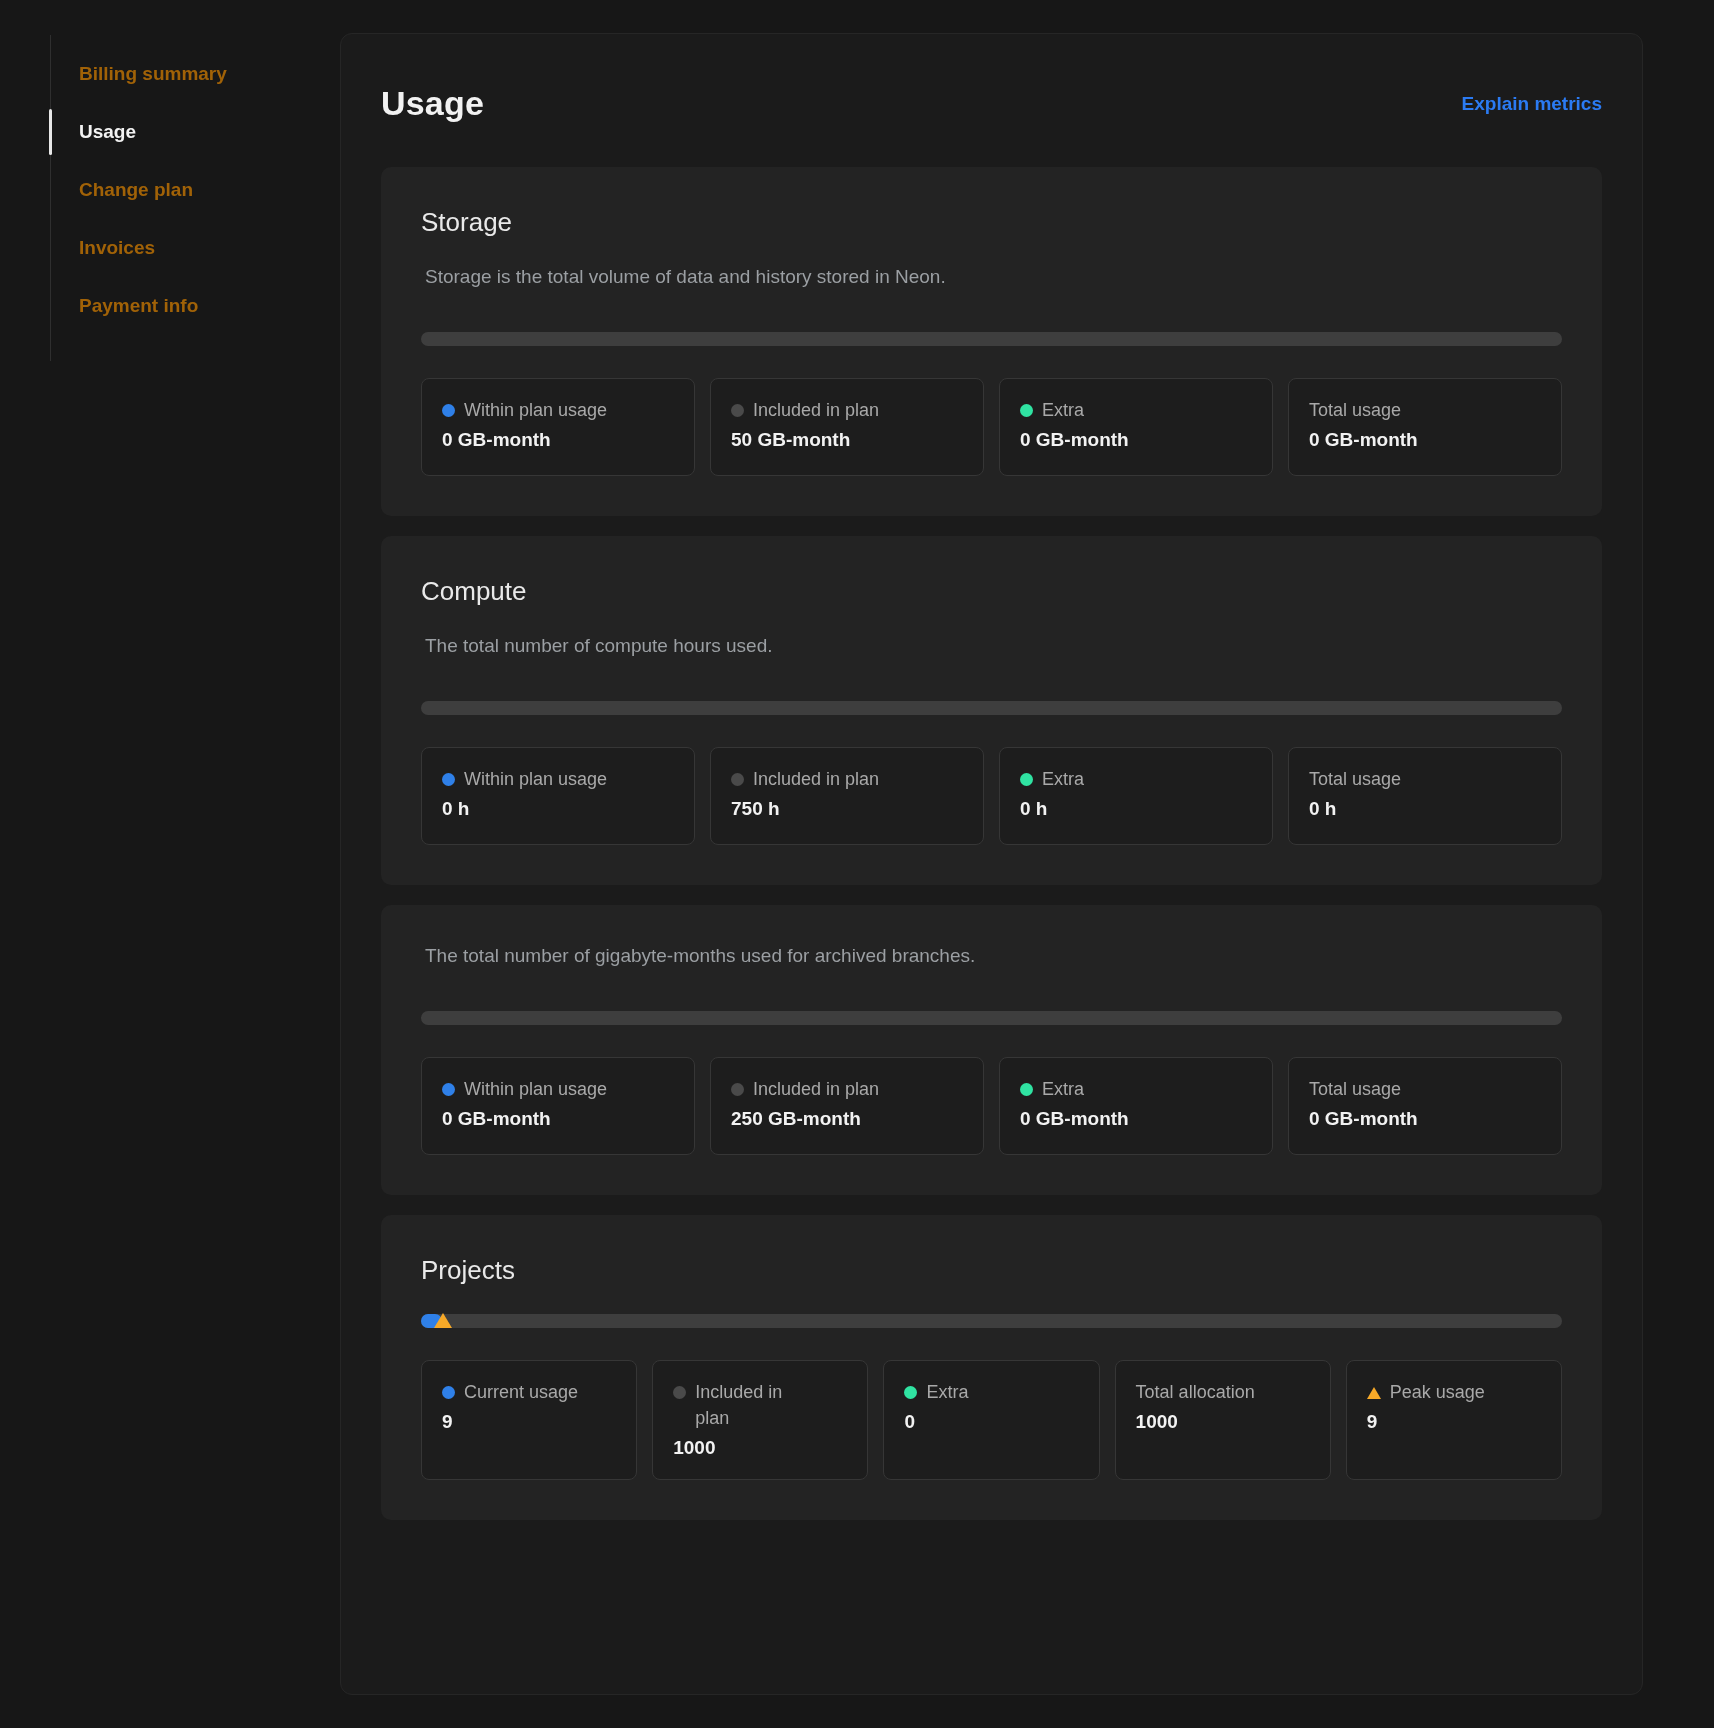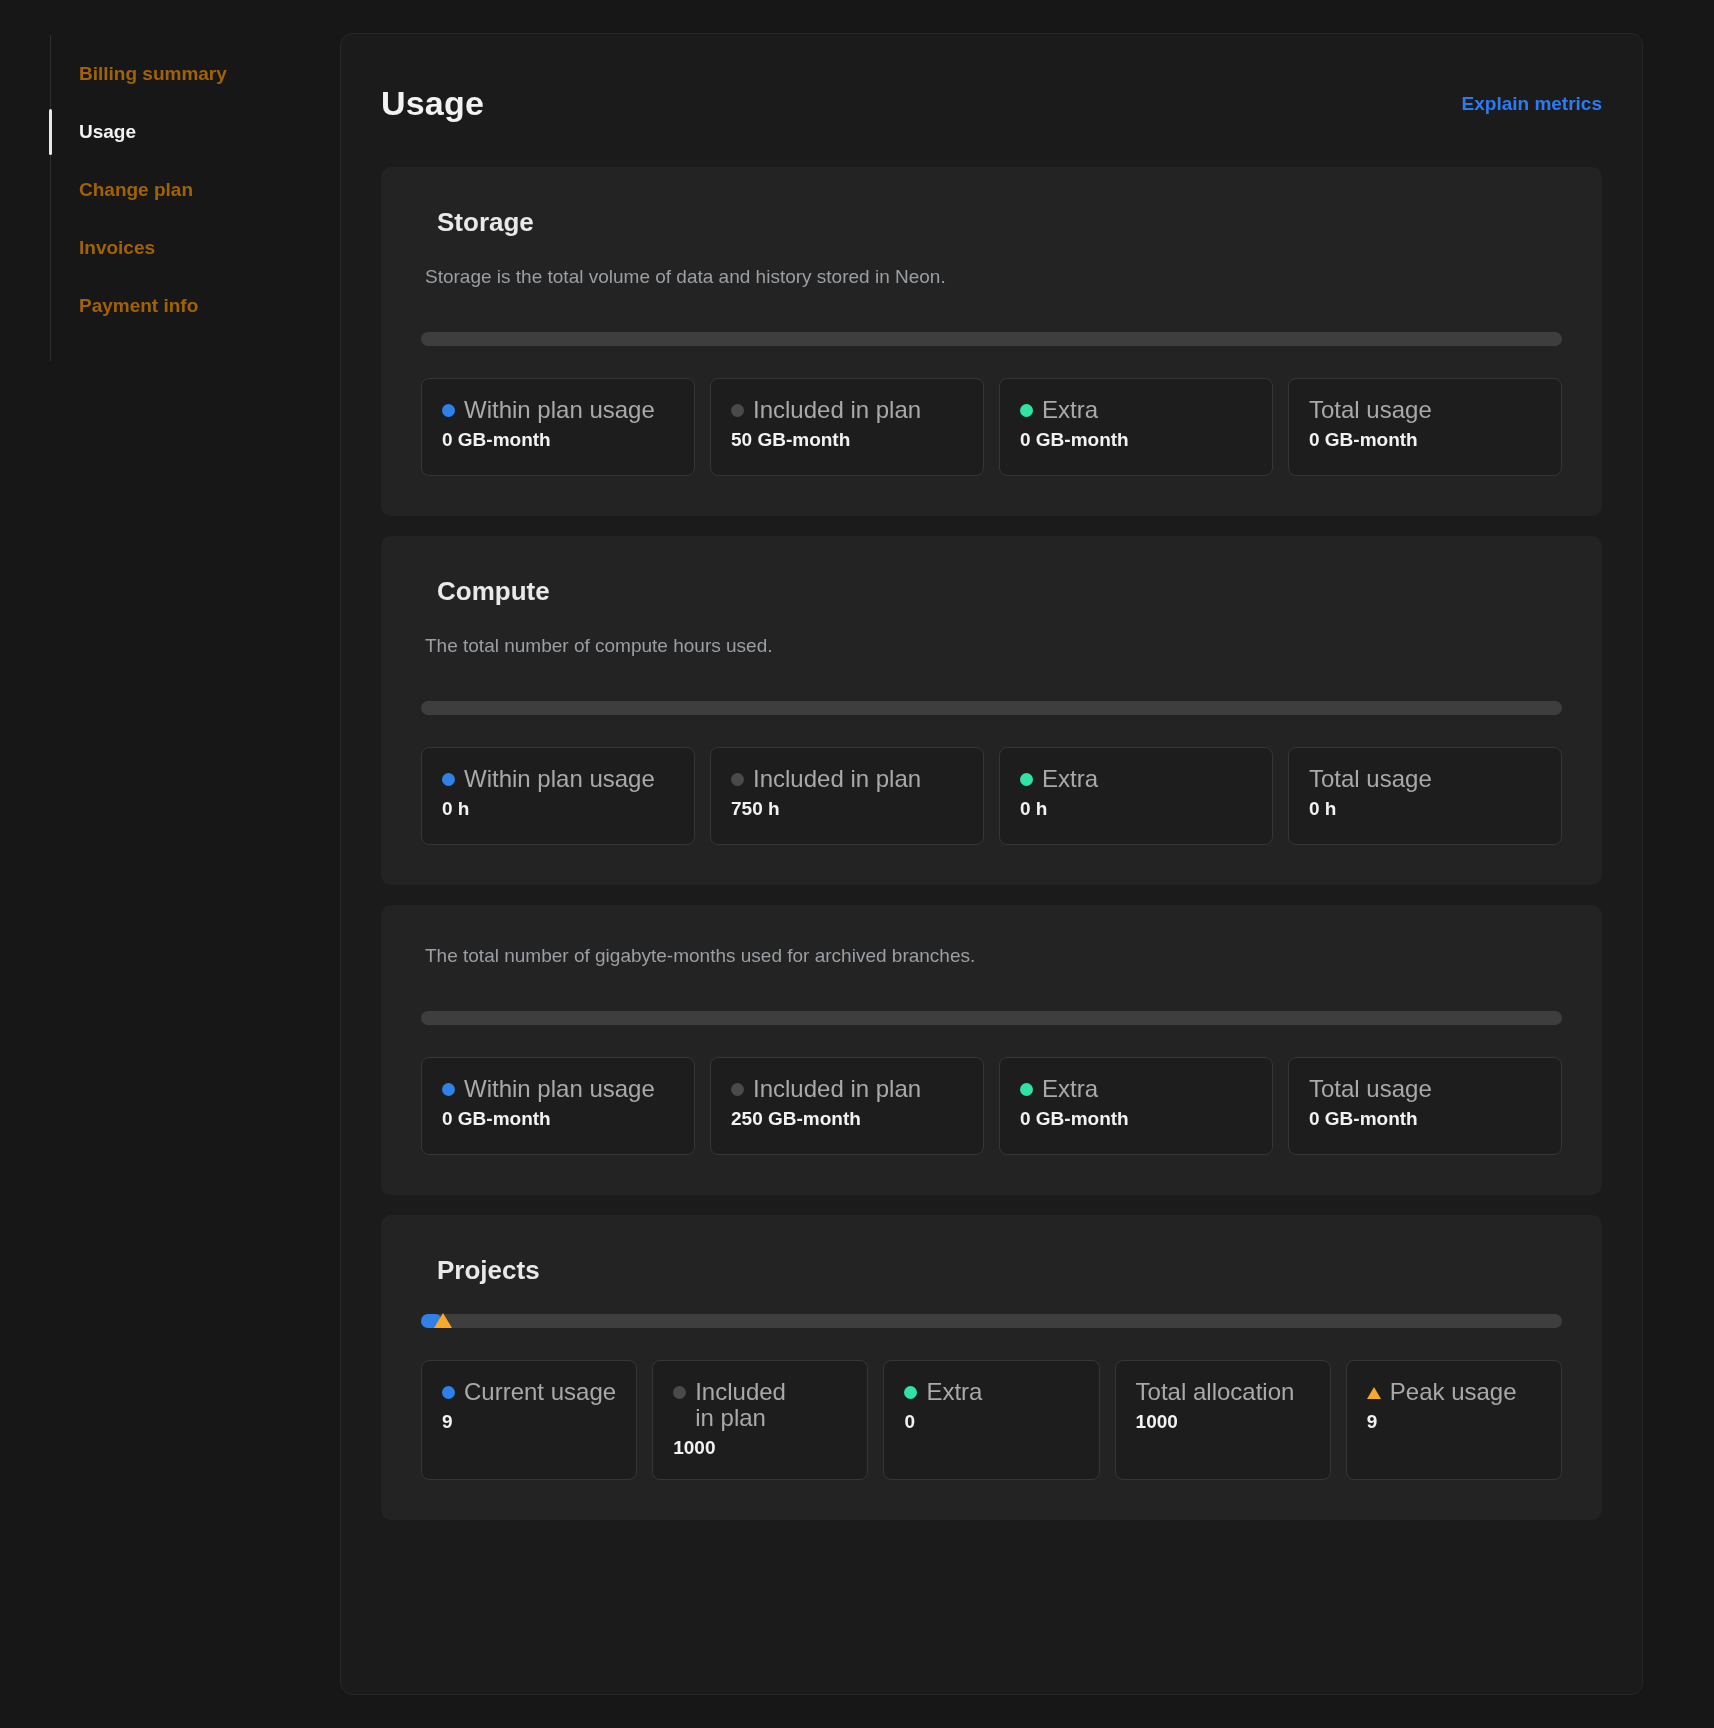--- a/index.html
+++ b/index.html
@@ -37,21 +37,21 @@
     height:1662px;padding:50px 40px 40px 40px;
   }
   .page-header{display:flex;align-items:center;justify-content:space-between;margin:0 0 44px 0}
   .page-title{font-size:34px;font-weight:700;letter-spacing:.2px;color:#f2f2f2}
   .explain-link{font-size:19px;font-weight:600;color:var(--link-blue);text-decoration:none;cursor:pointer}
   
   .section{
     background:var(--section-bg);border-radius:10px;
     padding:40px 40px 40px 40px;margin-bottom:20px;
   }
-  .section h2{font-size:26px;font-weight:700;color:#e9e9e9;margin:0 0 28px 16px}
+  .section h2{font-size:26px;font-weight:400;color:#e9e9e9;margin:0 0 28px 0}
   .section .desc{font-size:19px;font-weight:400;color:var(--text-muted);margin:0 0 44px 4px}
   .bar{
     position:relative;height:14px;border-radius:8px;background:var(--track-gray);
     margin:0 0 32px 0;
   }
   .bar-fill{
     position:absolute;left:0;top:0;height:14px;border-radius:8px;
     background:var(--accent-blue);
   }
   .sec-projects .bar-fill{width:21px}
@@ -59,21 +59,21 @@
     position:absolute;left:13px;bottom:0;width:0;height:0;
     border-left:9px solid transparent;border-right:9px solid transparent;
     border-bottom:15px solid var(--peak-orange);
   }
   .cards{display:grid;grid-template-columns:repeat(4,1fr);gap:15px}
   .cards.cols-5{grid-template-columns:repeat(5,1fr)}
   .card{
     background:var(--card-bg);border:1px solid var(--card-border);border-radius:8px;
     padding:18px 20px;min-height:98px;
   }
-  .label{display:flex;align-items:flex-start;gap:9px;font-size:24px;color:var(--text-label);line-height:26px}
+  .label{display:flex;align-items:flex-start;gap:9px;font-size:18px;color:var(--text-label);line-height:26px}
   .label-narrow .label-text{max-width:96px}
   .dot{width:13px;height:13px;border-radius:50%;flex:0 0 13px;margin-top:7px}
   .dot-blue{background:var(--accent-blue)}
   .dot-gray{background:var(--included-gray)}
   .dot-green{background:var(--extra-green)}
   .tri{
     width:0;height:0;flex:0 0 14px;margin-top:8px;
     border-left:7px solid transparent;border-right:7px solid transparent;
     border-bottom:12px solid var(--peak-orange);
   }

